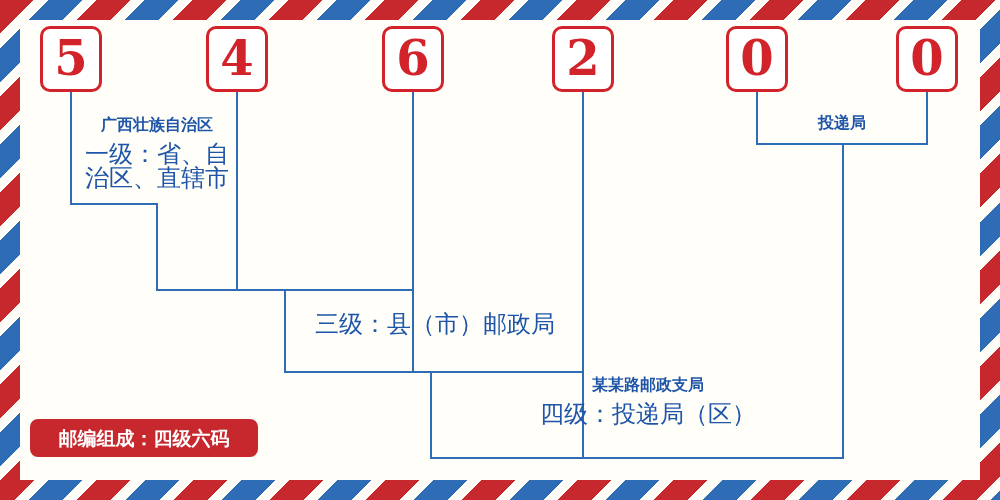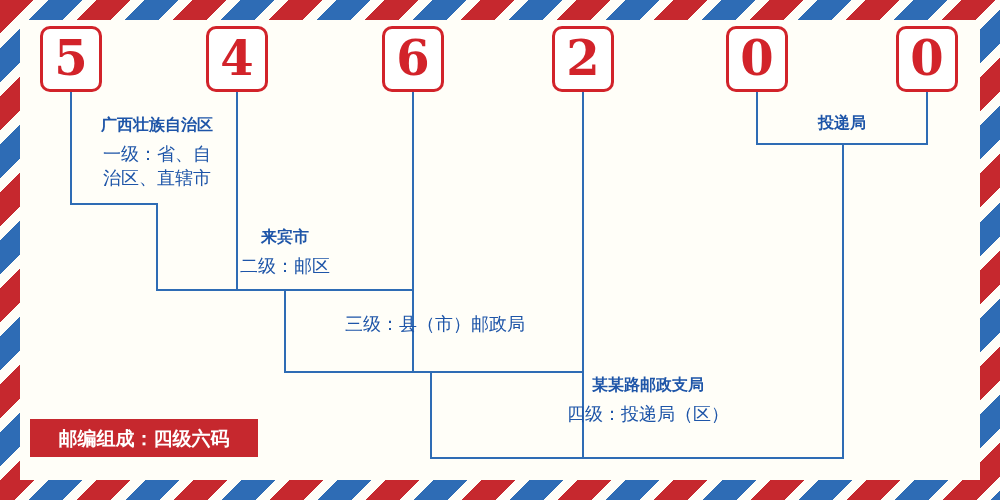--- a/index.html
+++ b/index.html
@@ -25,26 +25,26 @@
     background:#ffffff;
     color:#d2232a;
     font-family:"DejaVu Serif",serif;
     font-weight:bold;
     font-size:48px;
     text-align:center;line-height:58px;
   }
   .line{position:absolute;background:#2e6cb5;}
   .lab{position:absolute;text-align:center;color:#1e55a8;}
   .lab .name{font-weight:bold;font-size:16px;line-height:26px;}
-  .lab .desc{font-size:18px;line-height:24px;margin-top:4px;}
+  .lab .desc{font-size:24px;line-height:24px;margin-top:4px;}
   .badge{
     position:absolute;left:30px;top:419px;
     width:228px;height:38px;
     background:#c6282e;color:#ffffff;
-    border-radius:0;
+    border-radius:8px;
     font-size:19px;font-weight:bold;
     line-height:38px;text-align:center;
   }
 </style>
 </head>
 <body>
 
 <div class="canvas">
   <div class="inner"></div>
 
@@ -72,24 +72,20 @@
   <div class="line" style="left:756px;top:143px;width:172px;height:2px"></div>
 
   <div class="lab" style="left:62px;top:112px;width:190px">
     <div class="name">广西壮族自治区</div>
     <div class="desc">
       <div>一级：省、自</div>
       <div>治区、直辖市</div>
     </div>
   </div>
 
-  <div class="lab" style="left:190px;top:224px;width:190px">
-    <div class="name">来宾市</div>
-    <div class="desc">二级：邮区</div>
-  </div>
 
   <div class="lab" style="left:300px;top:308px;width:270px">
     <div class="desc">三级：县（市）邮政局</div>
   </div>
 
   <div class="lab" style="left:513px;top:372px;width:270px">
     <div class="name">某某路邮政支局</div>
     <div class="desc">四级：投递局（区）</div>
   </div>
 

